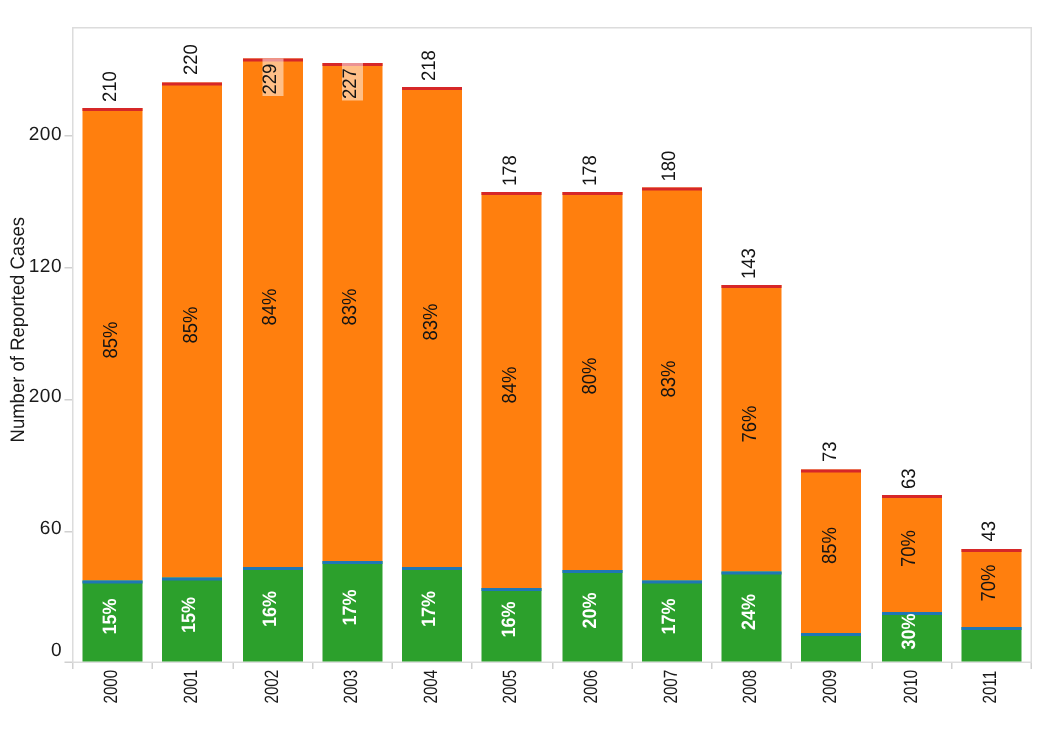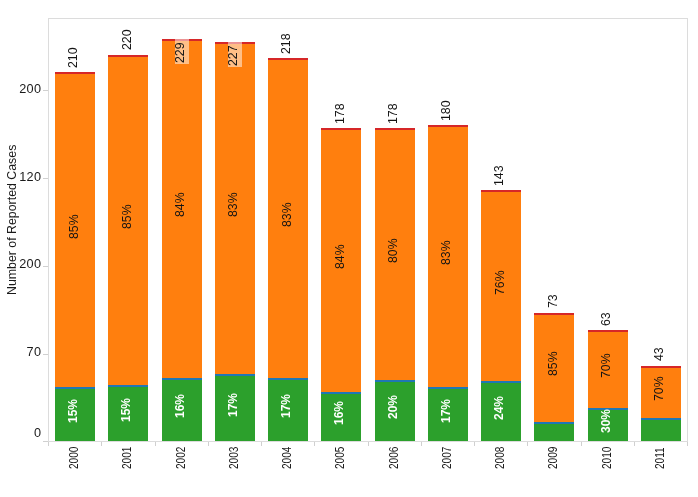--- a/index.html
+++ b/index.html
@@ -33,21 +33,21 @@
 </style>
 </head>
 <body>
 
 <div id="figure">
   <div id="plot-area" style="left: 47.75px; top: 17.65px; width: 640.4px; height: 424.35px; border-width: 1.4px;"></div>
   <div id="ylabel" class="rot" style="left: 4.9px; top: 294.95px;">Number of Reported Cases</div>
 <div class="ytickmark" style="left: 43.3px; top: 441.3px; width: 5px; height: 1px;"></div>
     <div class="ytick" style="left: 0px; width: 41.3px; top: 426.5px;">0</div>
     <div class="ytickmark" style="left: 43.3px; top: 353.5px; width: 5px; height: 1px;"></div>
-    <div class="ytick" style="left: 0px; width: 41.3px; top: 346.15px;">70</div>
+    <div class="ytick" style="left: 0px; width: 41.3px; top: 346.15px;">60</div>
     <div class="ytickmark" style="left: 43.3px; top: 265.71px; width: 5px; height: 1px;"></div>
     <div class="ytick" style="left: 0px; width: 41.3px; top: 258.36px;">200</div>
     <div class="ytickmark" style="left: 43.3px; top: 177.91px; width: 5px; height: 1px;"></div>
     <div class="ytick" style="left: 0px; width: 41.3px; top: 170.56px;">120</div>
     <div class="ytickmark" style="left: 43.3px; top: 90.12px; width: 5px; height: 1px;"></div>
     <div class="ytick" style="left: 0px; width: 41.3px; top: 82.77px;">200</div>
     <div class="bar-group" style="left: 55.17px; width: 39.9px; top: 72.26px; height: 368.74px;">
       <div class="seg seg-orange" style="top: 0px; height: 314.31px;"></div>
       <div class="seg seg-green" style="top: 314.31px; height: 54.43px;"></div>
     </div>

